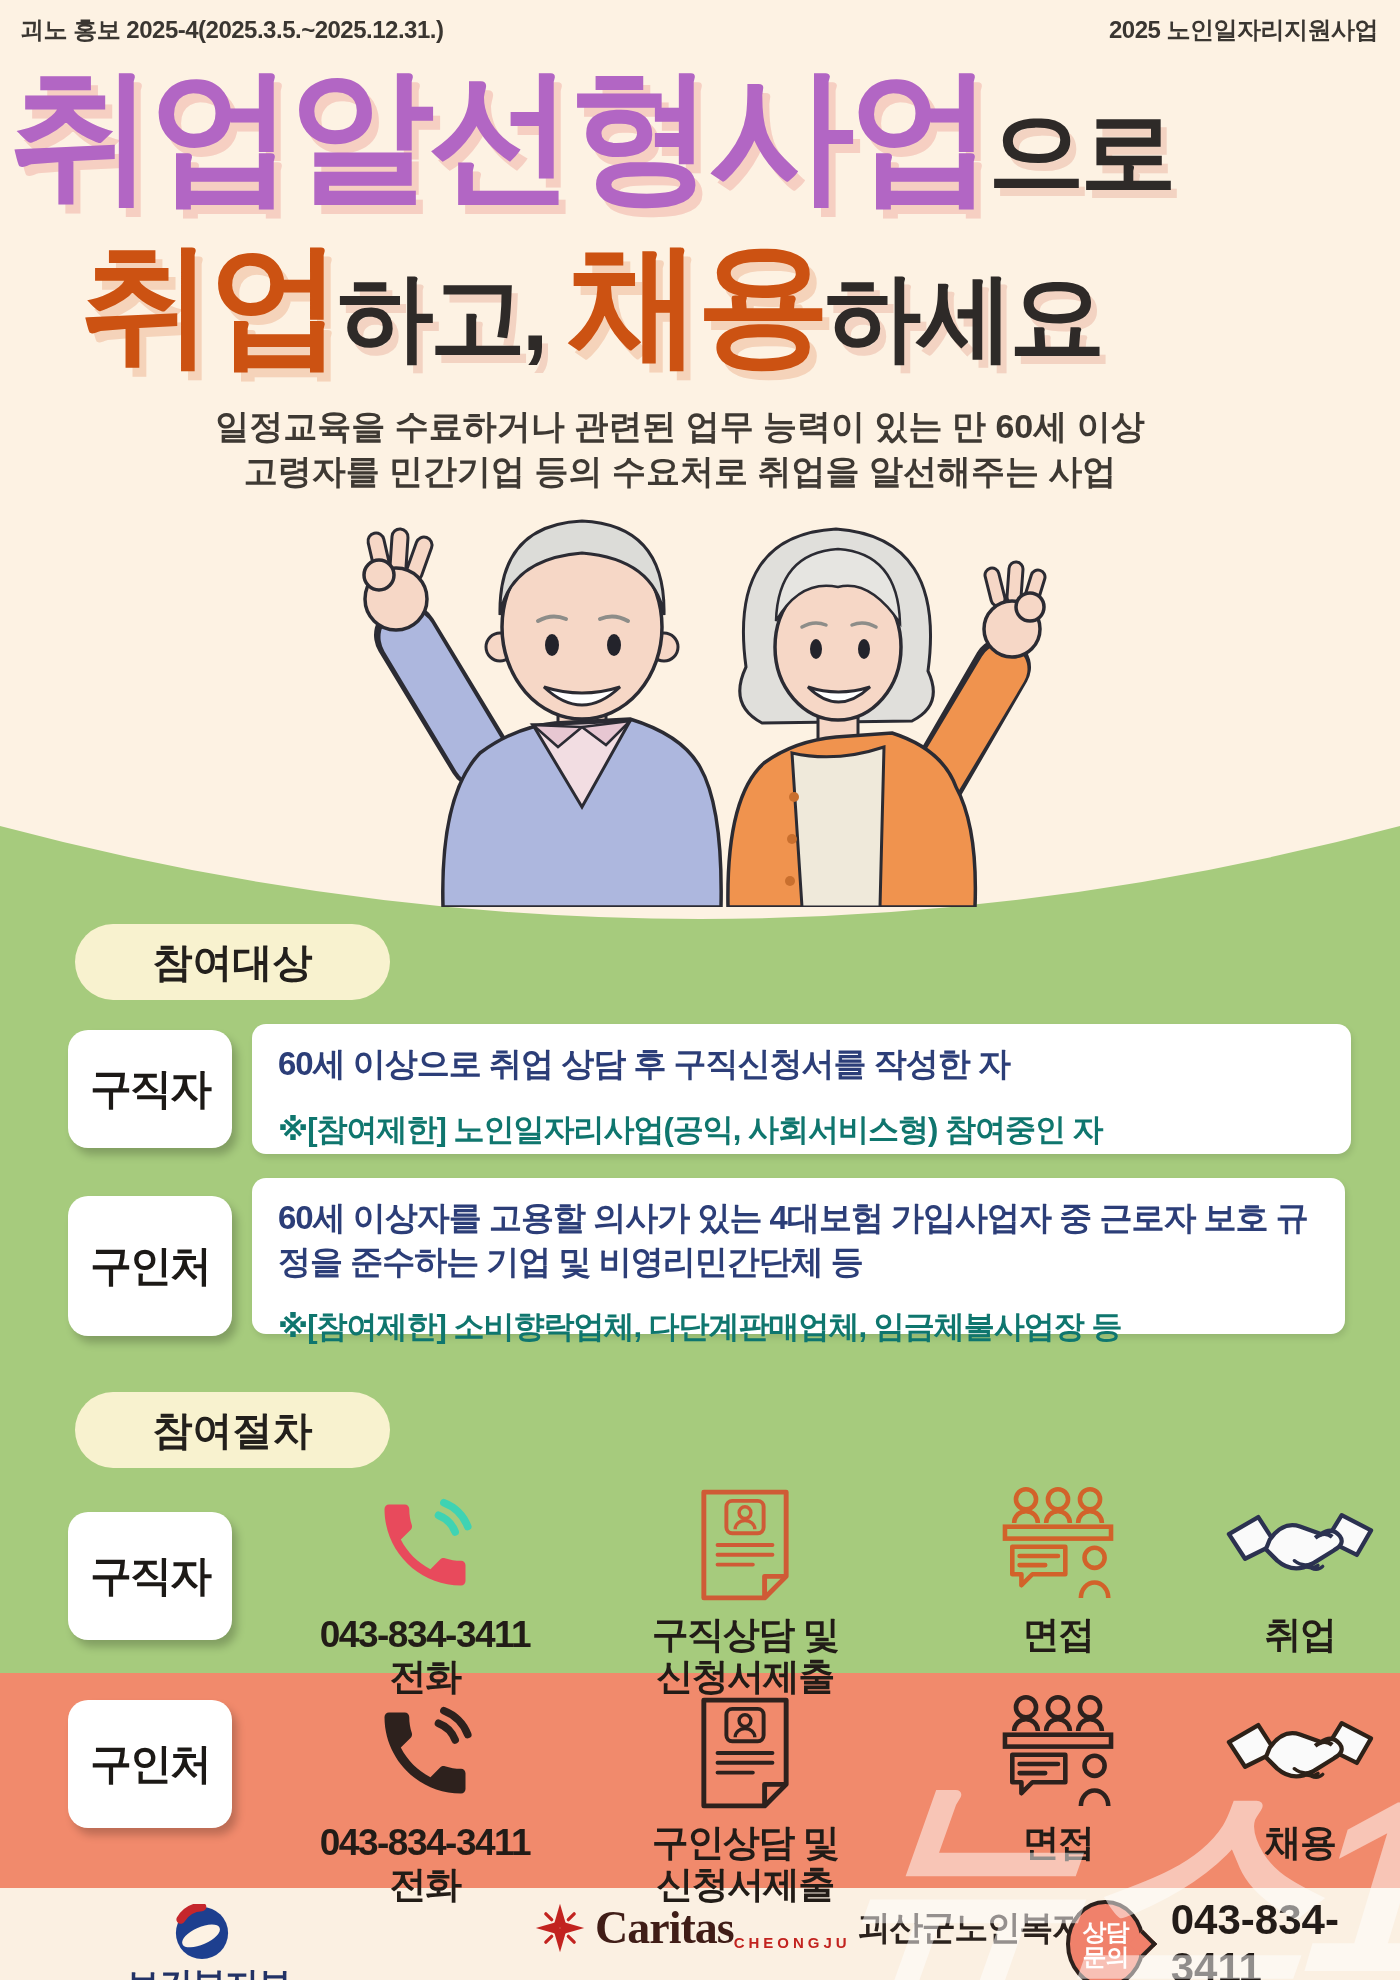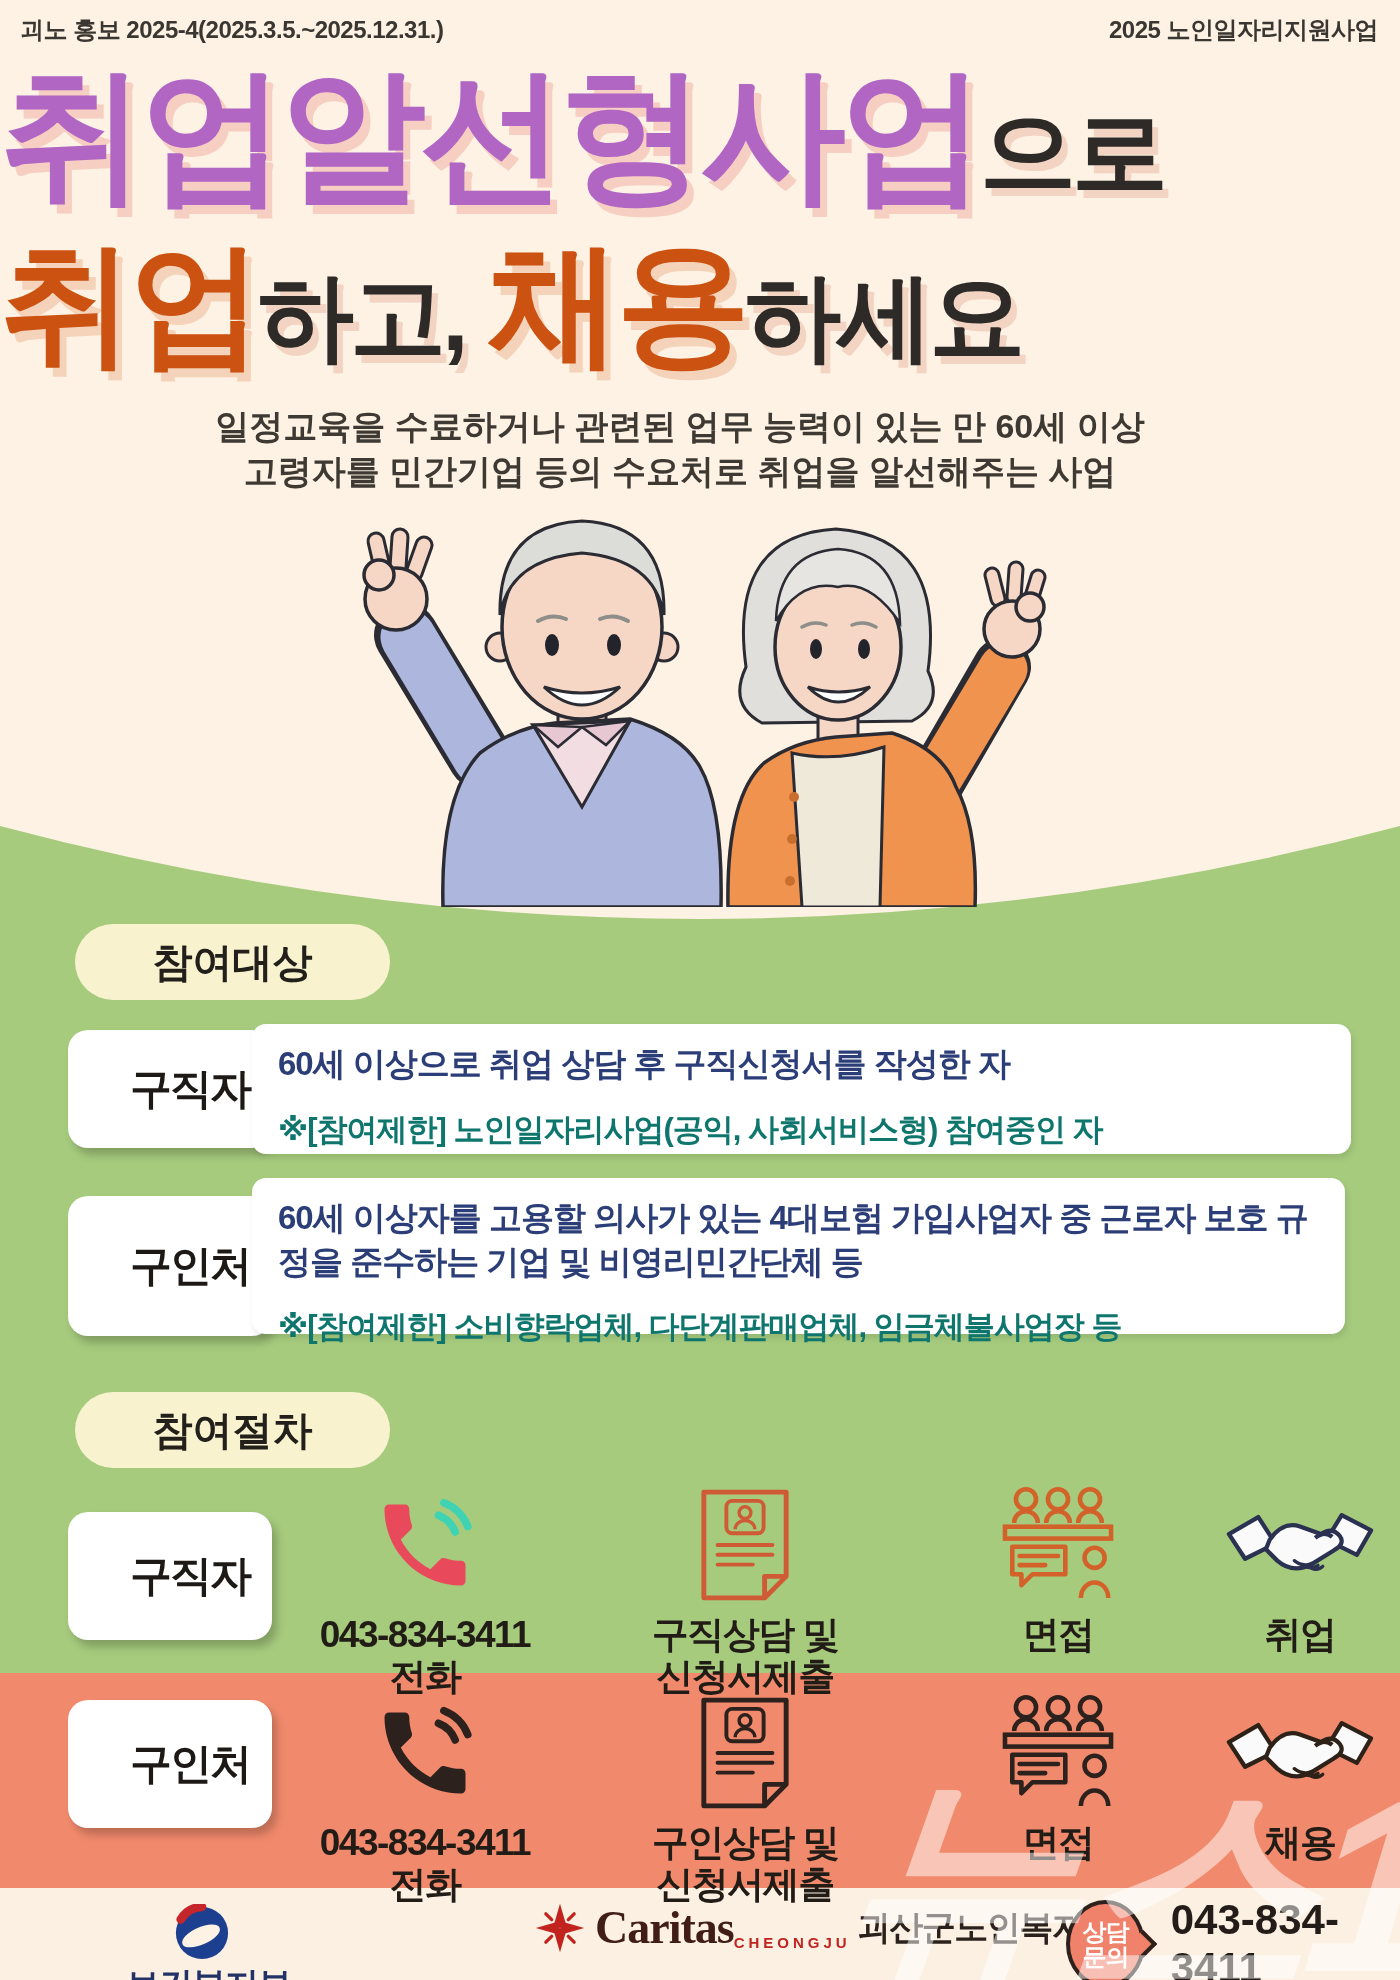--- a/index.html
+++ b/index.html
@@ -6,21 +6,21 @@
   .poster{position:relative;width:1400px;height:1980px;margin:0 auto;overflow:hidden;
           background:#fdf2e3;font-family:"Liberation Sans","DejaVu Sans",sans-serif;}
   .abs{position:absolute;}
 
   
   .top-note{top:14px;font-size:24px;font-weight:700;color:#3a3631;letter-spacing:-0.5px;z-index:10;}
   .top-note.left{left:20px;}
   .top-note.right{right:22px;}
 
   
-  .title-block{top:56px;left:0;width:1181px;text-align:left;z-index:10;line-height:1.08;}
+  .title-block{top:56px;left:0;width:1181px;text-align:center;z-index:10;line-height:1.08;}
   .t-line{white-space:nowrap;}
   .t-purple{font-size:146px;font-weight:900;color:#b266c4;letter-spacing:-6px;
             text-shadow:7px 9px 0 #f6cfc2;}
   .t-dark-sm{font-size:96px;font-weight:900;color:#2e2a28;letter-spacing:-4px;
              text-shadow:6px 8px 0 #f3d3c2;}
   .t-orange{font-size:134px;font-weight:900;color:#cc5212;letter-spacing:-5px;
             text-shadow:7px 9px 0 #f5d3ba;}
   .t-line2{margin-top:18px;}
 
   
@@ -38,21 +38,21 @@
   
   .pill{width:315px;height:76px;background:#f8f2cf;border-radius:40px;z-index:10;
         display:flex;align-items:center;justify-content:center;
         font-size:40px;font-weight:800;color:#23201c;}
   .pill1{left:75px;top:924px;}
   .pill2{left:75px;top:1392px;}
 
   .label-box{width:164px;background:#fff;border-radius:20px;z-index:10;
              display:flex;align-items:center;justify-content:center;
              font-size:42px;font-weight:800;color:#1c1916;letter-spacing:-2px;
-             box-shadow:5px 7px 8px rgba(0,0,0,0.22);padding-left:40px;}
+             box-shadow:5px 7px 8px rgba(0,0,0,0.22);}
   .content-box{background:#fff;border-radius:14px;z-index:10;
                box-shadow:2px 4px 6px rgba(0,0,0,0.10);
                padding:18px 26px;box-sizing:border-box;}
   .cb-main{font-size:33px;font-weight:800;color:#2c3e78;letter-spacing:-1px;line-height:1.32;}
   .cb-note{font-size:31px;font-weight:600;color:#0f766e;letter-spacing:-1px;margin-top:24px;line-height:1.3;}
 
   .lb1{left:68px;top:1030px;height:118px;}
   .cb1{left:252px;top:1024px;width:1099px;height:130px;}
   .lb2{left:68px;top:1196px;height:140px;}
   .cb2{left:252px;top:1178px;width:1093px;height:156px;}

